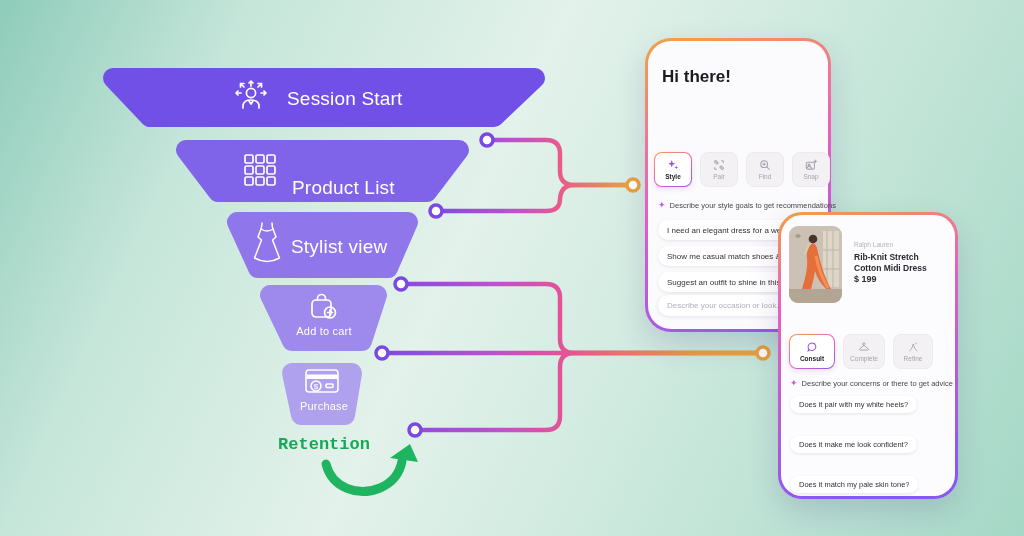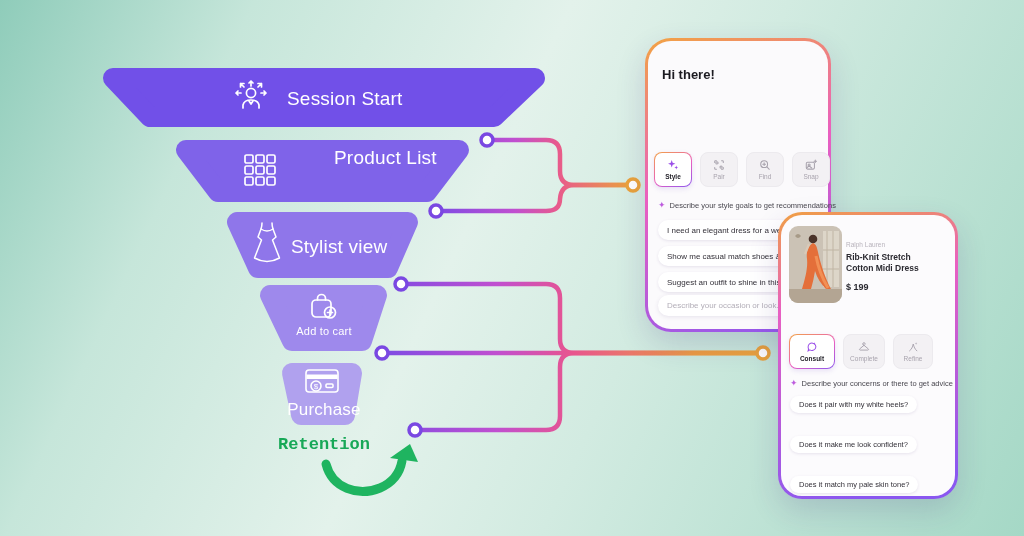--- a/index.html
+++ b/index.html
@@ -15,21 +15,21 @@
     font-size:17px;font-weight:700;color:#17a857;white-space:nowrap;font-family:Liberation Mono, monospace;}
   
   .phone{position:absolute;border:3px solid transparent;border-radius:26px;
     background:linear-gradient(#fbfafc,#fbfafc) padding-box,
                linear-gradient(160deg,#f2a343 0%,#ea5fc0 45%,#8a57f0 100%) border-box;
     box-shadow:0 12px 30px rgba(60,40,120,.16);}
   .phone1{left:645px;top:38px;width:180px;height:288px;z-index:5;}
   .phone2{left:778px;top:212px;width:174px;height:281px;z-index:6;border-radius:24px;
     background:linear-gradient(#fcfbfd,#fcfbfd) padding-box,
                linear-gradient(165deg,#f0a043 0%,#e85fc2 30%,#8a57f0 92%) border-box;}
-  .greeting{position:absolute;left:14px;top:26px;font-size:13px;font-weight:600;color:#1c1b21;}
+  .greeting{position:absolute;left:14px;top:26px;font-size:17px;font-weight:600;color:#1c1b21;}
   .title{position:absolute;left:14px;top:42px;font-size:20px;font-weight:600;color:#17171c;white-space:nowrap;}
   .grad-text{background:linear-gradient(90deg,#7b5bf0 0%,#b557ea 55%,#ef5fc8 100%);
     -webkit-background-clip:text;background-clip:text;color:transparent;}
   .tabs{position:absolute;display:flex;gap:8px;}
   .p1tabs{left:6px;top:111px;}
   .p2tabs{left:8px;top:119px;}
   .tab{width:36px;height:33px;border-radius:8px;background:#f3f1f4;border:1px solid #eceaee;
     display:flex;flex-direction:column;align-items:center;justify-content:center;gap:2px;
     color:#a8a3ad;cursor:pointer;}
   .tab .tlabel{font-size:6.5px;line-height:7px;color:#a8a3ad;}
@@ -47,26 +47,26 @@
     white-space:nowrap;cursor:pointer;}
   .chip.small{height:17px;font-size:7.5px;border-radius:9px;}
   .pill{position:absolute;background:#fff;border-radius:12px;box-shadow:0 1px 4px rgba(80,60,120,.12);
     display:flex;align-items:center;}
   .pill input{border:none;outline:none;background:transparent;font-size:8px;color:#55515c;
     font-family:"Liberation Sans","DejaVu Sans",sans-serif;width:100%;padding:0 9px;}
   .pill input::placeholder{color:#b3aeb8;}
   .sendbtn{width:13px;height:13px;border-radius:50%;background:#ece9ee;color:#9b97a2;
     font-size:8px;line-height:13px;text-align:center;margin-right:4px;flex:none;cursor:pointer;}
   
-  .prod{position:absolute;left:8px;top:11px;display:flex;gap:4px;}
+  .prod{position:absolute;left:8px;top:11px;display:flex;gap:12px;}
   .prodimg{width:53px;height:77px;border-radius:9px;overflow:hidden;flex:none;}
   .prodinfo{padding-top:15px;}
   .brand{font-size:6.5px;color:#b8b3bc;}
   .pname{font-size:8.5px;font-weight:600;color:#2b2a31;width:86px;line-height:11px;margin-top:4px;}
-  .price{font-size:9px;font-weight:700;color:#2b2a31;margin-top:8px;}
+  .price{font-size:9px;font-weight:700;color:#2b2a31;margin-top:0;}
 </style>
 </head>
 <body>
 
 <div class="stage">
 
   <svg class="layer" width="1024" height="536" viewBox="0 0 1024 536">
     <defs>
       <linearGradient id="gU" gradientUnits="userSpaceOnUse" x1="436" y1="0" x2="633" y2="0">
         <stop offset="0" stop-color="#7d4be4"></stop>
@@ -150,24 +150,24 @@
   </svg>
   <svg class="ficon" style="left:303px;top:366px;" width="38" height="32" viewBox="0 0 38 32" fill="none" stroke="#fff" stroke-width="1.6">
     <rect x="3" y="4" width="32" height="22" rx="3"></rect>
     <rect x="3.5" y="8.5" width="31" height="4.5" fill="#fff" stroke="none"></rect>
     <circle cx="13" cy="20" r="5"></circle>
     <text x="13" y="22.8" font-size="8" fill="#fff" stroke="none" text-anchor="middle">$</text>
     <rect x="23" y="18" width="7" height="3.5" rx="1"></rect>
   </svg>
 
   <div class="flabel" style="left:287px;top:88px;font-size:19px;">Session Start</div>
-  <div class="flabel" style="left:292px;top:147px;font-size:19px;margin-left:42px;">Product List</div>
+  <div class="flabel" style="left:292px;top:177px;font-size:19px;">Product List</div>
   <div class="flabel" style="left:291px;top:236px;font-size:19px;">Stylist view</div>
   <div class="flabel center" style="left:324px;top:325px;font-size:11px;">Add to cart</div>
-  <div class="flabel center" style="left:324px;top:400px;font-size:17px;">Purchase</div>
+  <div class="flabel center" style="left:324px;top:400px;font-size:11px;">Purchase</div>
   <div class="retention">Retention</div>
 
   <div class="phone phone1">
     <div class="greeting">Hi there!</div>
 
     <div class="tabs p1tabs">
       <div class="tab sel">
         <svg width="12" height="12" viewBox="0 0 14 14">
           <path d="M5.5 1.2 L6.6 4.4 L9.8 5.5 L6.6 6.6 L5.5 9.8 L4.4 6.6 L1.2 5.5 L4.4 4.4 Z" fill="currentColor"></path>
           <path d="M10.8 7.6 l.6 1.7 1.7.6 -1.7.6 -.6 1.7 -.6 -1.7 -1.7 -.6 1.7 -.6 Z" fill="currentColor"></path>

